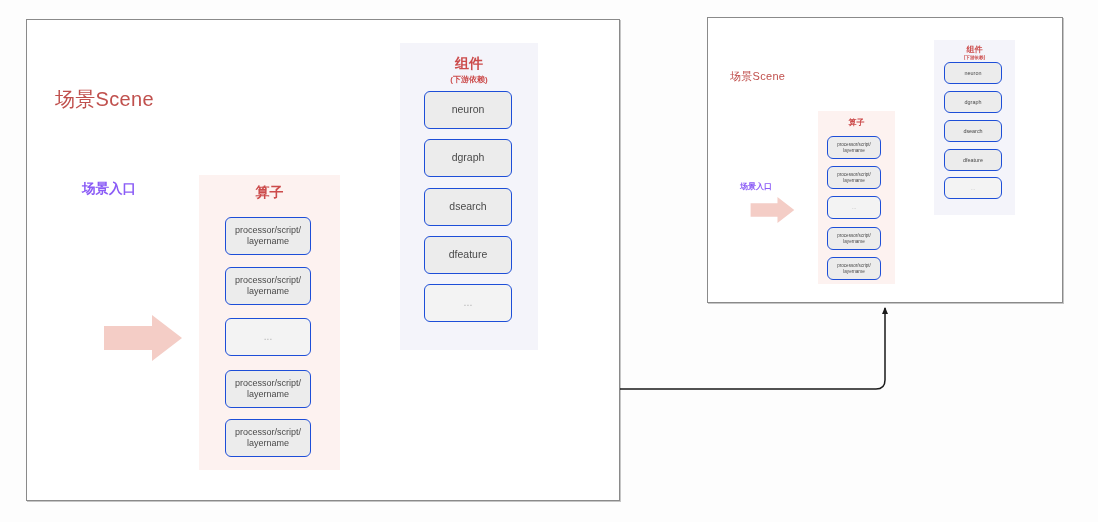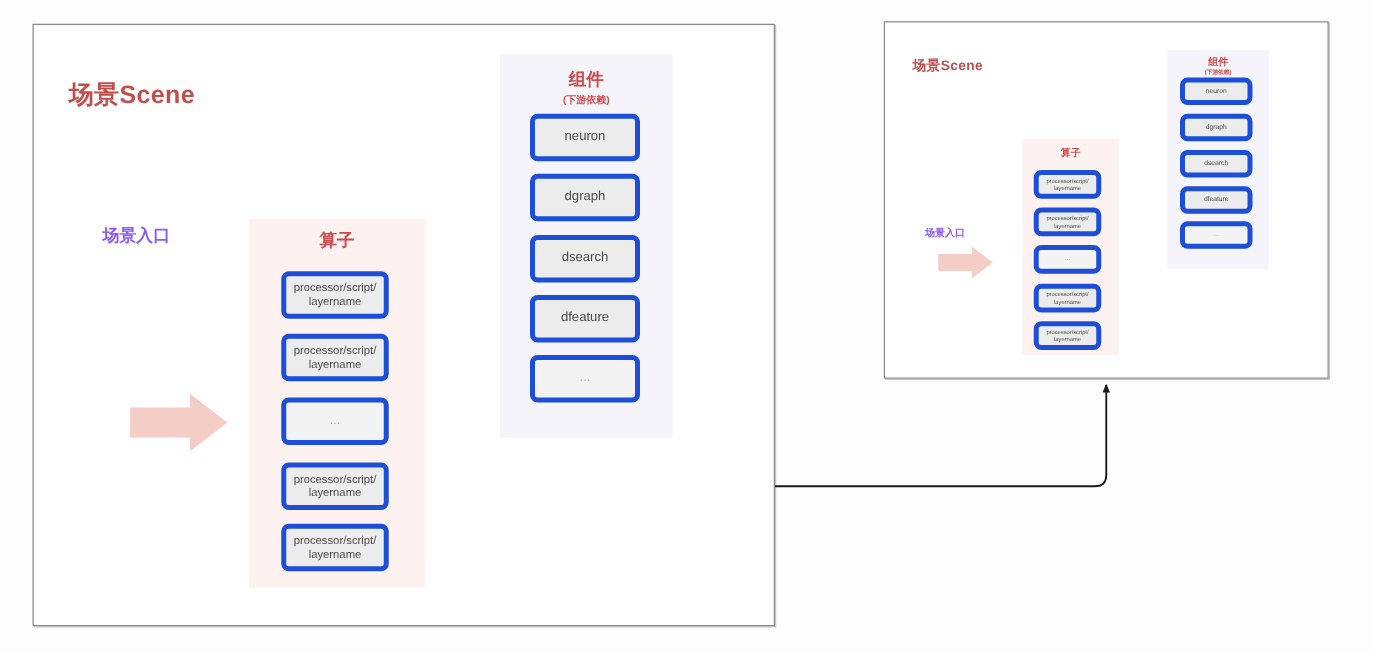--- a/index.html
+++ b/index.html
@@ -25,23 +25,24 @@
     border: 1px solid #8a8a8a;
     box-sizing: border-box;
     box-shadow: 1px 1px 0 rgba(0,0,0,0.22);
   }
   #scene-main  { left: 26px;  top: 19px; width: 594px; height: 482px; }
   #scene-right { left: 707px; top: 17px; width: 356px; height: 286px; }
 
   .scene-title {
     position: absolute;
     color: #c0504d;
-    font-weight: bold;
+    font-weight: normal;
     white-space: nowrap;
     letter-spacing: 0.3px;
+    margin-top: 24px;
   }
 
   
   .group-panel {
     position: absolute;
     box-sizing: border-box;
   }
   .group-operator  { background: #fdf2f0; }
   .group-component { background: #f4f4fa; }
 
@@ -60,21 +61,21 @@
     color: #cc4b4b;
     font-weight: bold;
     white-space: nowrap;
   }
 
   
   .node {
     position: absolute;
     box-sizing: border-box;
     background: #ececec;
-    border: 4px solid #1d4ed8;
+    border: 1px solid #1d4ed8;
     border-radius: 6px;
     color: #4a4a4a;
     display: flex;
     align-items: center;
     justify-content: center;
     text-align: center;
     line-height: 1.25;
     white-space: pre-line;
     overflow: hidden;
   }

